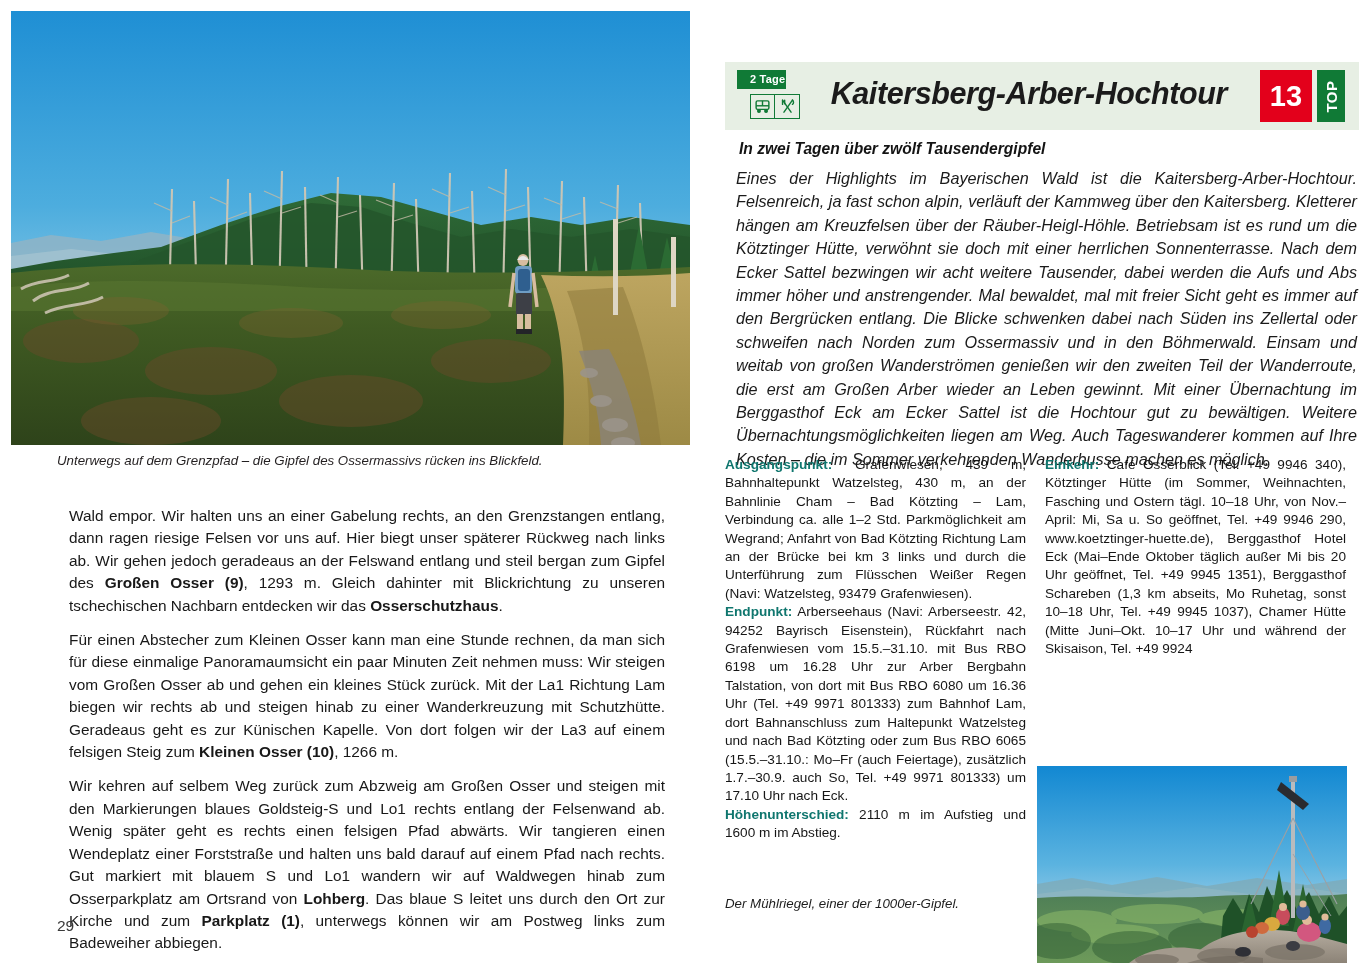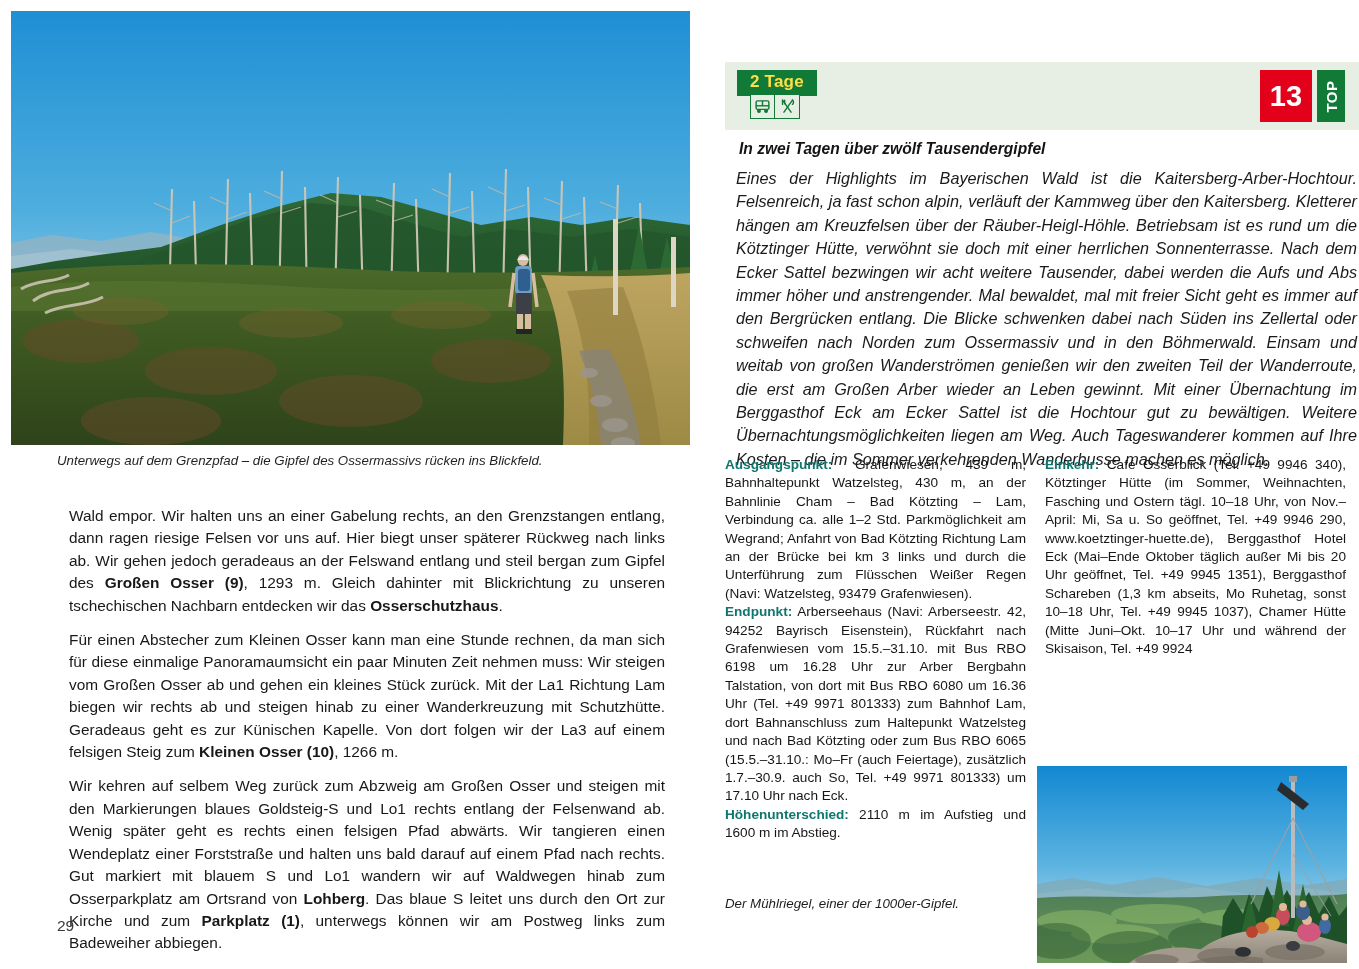--- a/index.html
+++ b/index.html
@@ -71,24 +71,24 @@
   .header-band {
     position: absolute;
     left: 25px; top: 62px;
     width: 634px; height: 68px;
     background: #e7efe4;
   }
   .tag-days {
     position: absolute;
     left: 12px; top: 8px;
     background: #107a36;
-    color: #fde047;
-    font-size: 17px;
-    font-weight: bold;
-    padding: 3px 13px 4px 13px;
+    color: #ffffff;
+    font-size: 11px;
+    font-weight: bold;
+    padding: 3px 1px 4px 13px;
     line-height: 1.1;
     letter-spacing: 0.2px;
   }
   .icon-row {
     position: absolute;
     left: 25px; top: 32px;
     display: flex;
     gap: 0px;
   }
   .icon-box {
@@ -378,20 +378,21 @@
         <div class="icon-box">
           <svg width="17" height="17" viewBox="0 0 24 24" fill="none" stroke="#107a36" stroke-width="2" stroke-linecap="round">
             <path d="M5 3 L17 20"></path>
             <path d="M19 3 L7 20"></path>
             <path d="M5 3 L5 9 M8 3 L8 8"></path>
             <path d="M19 3 C21 5 21 8 19 9"></path>
           </svg>
         </div>
       </div>
 
+      <div class="tour-title">Kaitersberg-Arber-Hochtour</div>
 
       <div class="badge-number">13</div>
 
       <div class="badge-top">
         <span>TOP</span>
       </div>
     </div>
 
     <div class="intro-head">In zwei Tagen über zwölf Tausendergipfel</div>
     <div class="intro-body">Eines der Highlights im Bayerischen Wald ist die Kaitersberg-Arber-Hochtour. Felsenreich, ja fast schon alpin, verläuft der Kammweg über den Kaitersberg. Kletterer hängen am Kreuzfelsen über der Räuber-Heigl-Höhle. Betriebsam ist es rund um die Kötztinger Hütte, verwöhnt sie doch mit einer herrlichen Sonnenterrasse. Nach dem Ecker Sattel bezwingen wir acht weitere Tausender, dabei werden die Aufs und Abs immer höher und anstrengender. Mal bewaldet, mal mit freier Sicht geht es immer auf den Bergrücken entlang. Die Blicke schwenken dabei nach Süden ins Zellertal oder schweifen nach Norden zum Ossermassiv und in den Böhmerwald. Einsam und weitab von großen Wanderströmen genießen wir den zweiten Teil der Wanderroute, die erst am Großen Arber wieder an Leben gewinnt. Mit einer Übernachtung im Berggasthof Eck am Ecker Sattel ist die Hochtour gut zu bewältigen. Weitere Übernachtungsmöglichkeiten liegen am Weg. Auch Tageswanderer kommen auf Ihre Kosten – die im Sommer verkehrenden Wanderbusse machen es möglich.</div>

